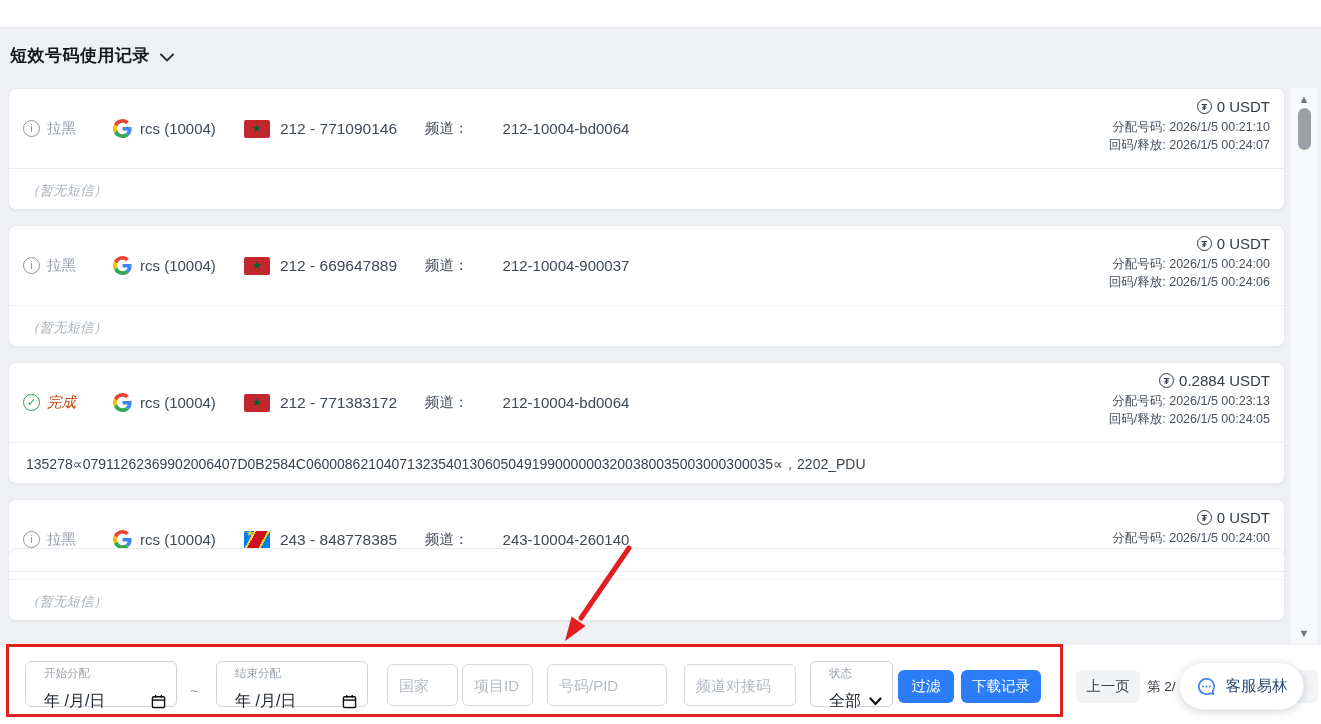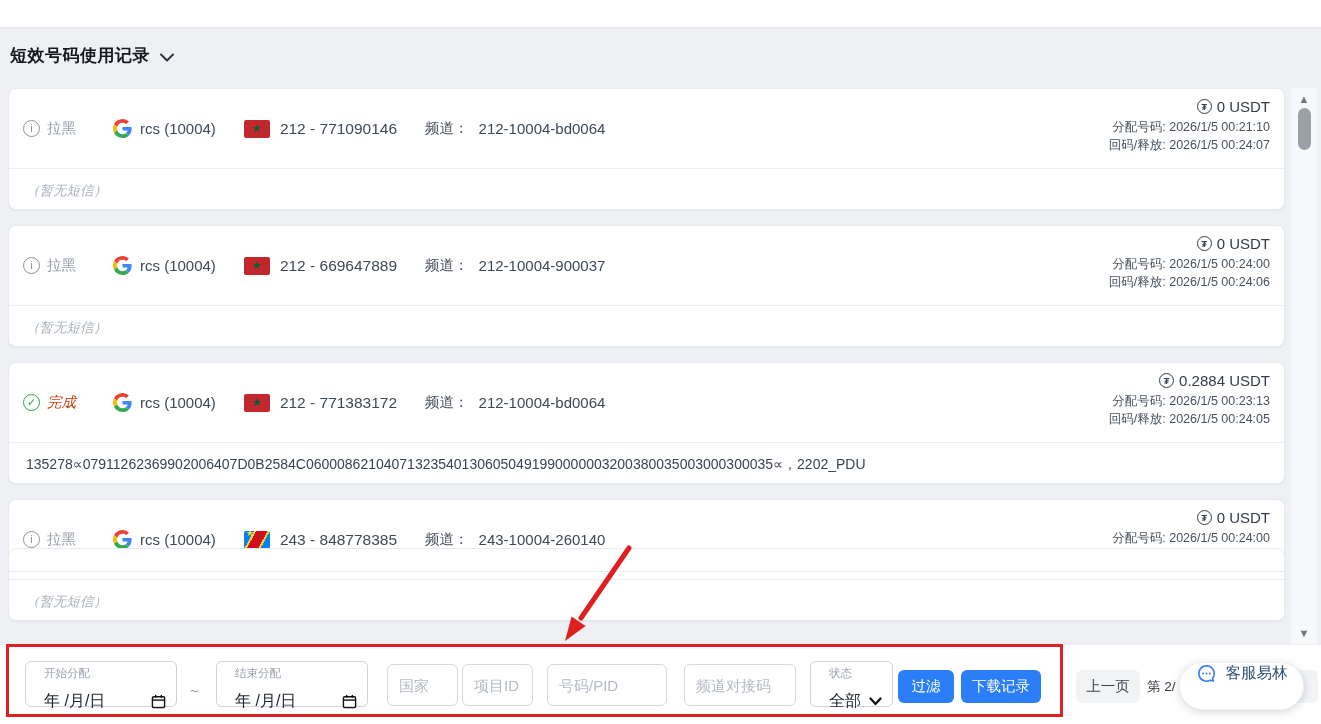--- a/index.html
+++ b/index.html
@@ -35,21 +35,21 @@
   .flag.cd { background:#007fff;
     background-image:linear-gradient(119deg,
       transparent calc(50% - 7px), #f7d618 calc(50% - 7px), #f7d618 calc(50% - 5px),
       #ce1021 calc(50% - 5px), #ce1021 calc(50% + 5px),
       #f7d618 calc(50% + 5px), #f7d618 calc(50% + 7px), transparent calc(50% + 7px)); }
   .flag.cd::after { content:"★"; position:absolute; left:2px; top:-3px; color:#f7d618; font-size:9px; }
   .number { font-size:15.5px; color:#3e4956; }
 
   .chancell { display:flex; align-items:center; gap:10px; }
   .chan-label { font-size:14.5px; color:#46505c; }
-  .chan-value { font-size:15px; color:#3e4956; }
+  .chan-value { font-size:15px; color:#3e4956;margin-left:24px; }
 
   .card-right { position:absolute; right:14px; top:9px; text-align:right; }
   .amount-row { display:flex; justify-content:flex-end; align-items:center; gap:5px; font-size:15px; color:#333c47; margin-bottom:4px; }
   .usdt-icon { width:15px; height:15px; border-radius:50%; border:1.5px solid #333c47; font-size:9px; font-weight:bold; display:flex; align-items:center; justify-content:center; color:#333c47; }
   .time-line { font-size:12.5px; color:#48525e; line-height:1.4; }
 
   .card-msg { padding:13px 17px 0; font-size:14px; color:#3a4450; white-space:nowrap; overflow:hidden; }
   .card-msg.empty { font-style:italic; color:#a9b1ba; font-size:13.5px; }
 
   .partial-card { position:absolute; left:8px; top:548px; width:1277px; height:24px; background:#fff; border:1px solid #e7eaee; border-radius:8px 8px 0 0; }
@@ -80,21 +80,21 @@
   .f-status  { left:810px; top:16px; width:83px; height:46px; cursor:pointer; }
   .btn { position:absolute; top:25px; height:33px; border:none; border-radius:6px; font-size:14.5px; cursor:pointer; font-family:"Liberation Sans", sans-serif; }
   .btn-blue { background:#2c7ef8; color:#fff; }
   .btn-filter { left:898px; width:56px; }
   .btn-download { left:961px; width:80px; }
   .btn-gray { background:#f1f3f5; color:#3d4650; }
   .btn-prev { left:1076px; width:64px; }
   .page-info { position:absolute; left:1147px; top:33px; font-size:13.5px; color:#333a42; }
   .btn-next-partial { left:1252px; width:66px; z-index:6; }
 
-  .support-pill { position:absolute; left:1179px; top:17px; width:125px; height:48px; background:#fff; border:1px solid #eef0f3; border-radius:26px; box-shadow:0 2px 8px rgba(30,40,60,.18); display:flex; align-items:flex-start; justify-content:center; gap:9px; z-index:7; cursor:pointer; }
+  .support-pill { position:absolute; left:1179px; top:17px; width:125px; height:48px; background:#fff; border:1px solid #eef0f3; border-radius:26px; box-shadow:0 2px 8px rgba(30,40,60,.18); display:flex; align-items:center; justify-content:center; gap:9px; z-index:7; cursor:pointer; }
   .support-label { font-size:15.5px; color:#2d4e75; }
 
   
   .annot-rect { position:absolute; left:6px; top:644px; width:1057px; height:73px; border:3px solid #e02020; z-index:8; pointer-events:none; }
   .annot-arrow { position:absolute; left:545px; top:538px; width:100px; height:110px; z-index:9; pointer-events:none; }
 </style>
 </head>
 <body>
 
 <div id="app">

